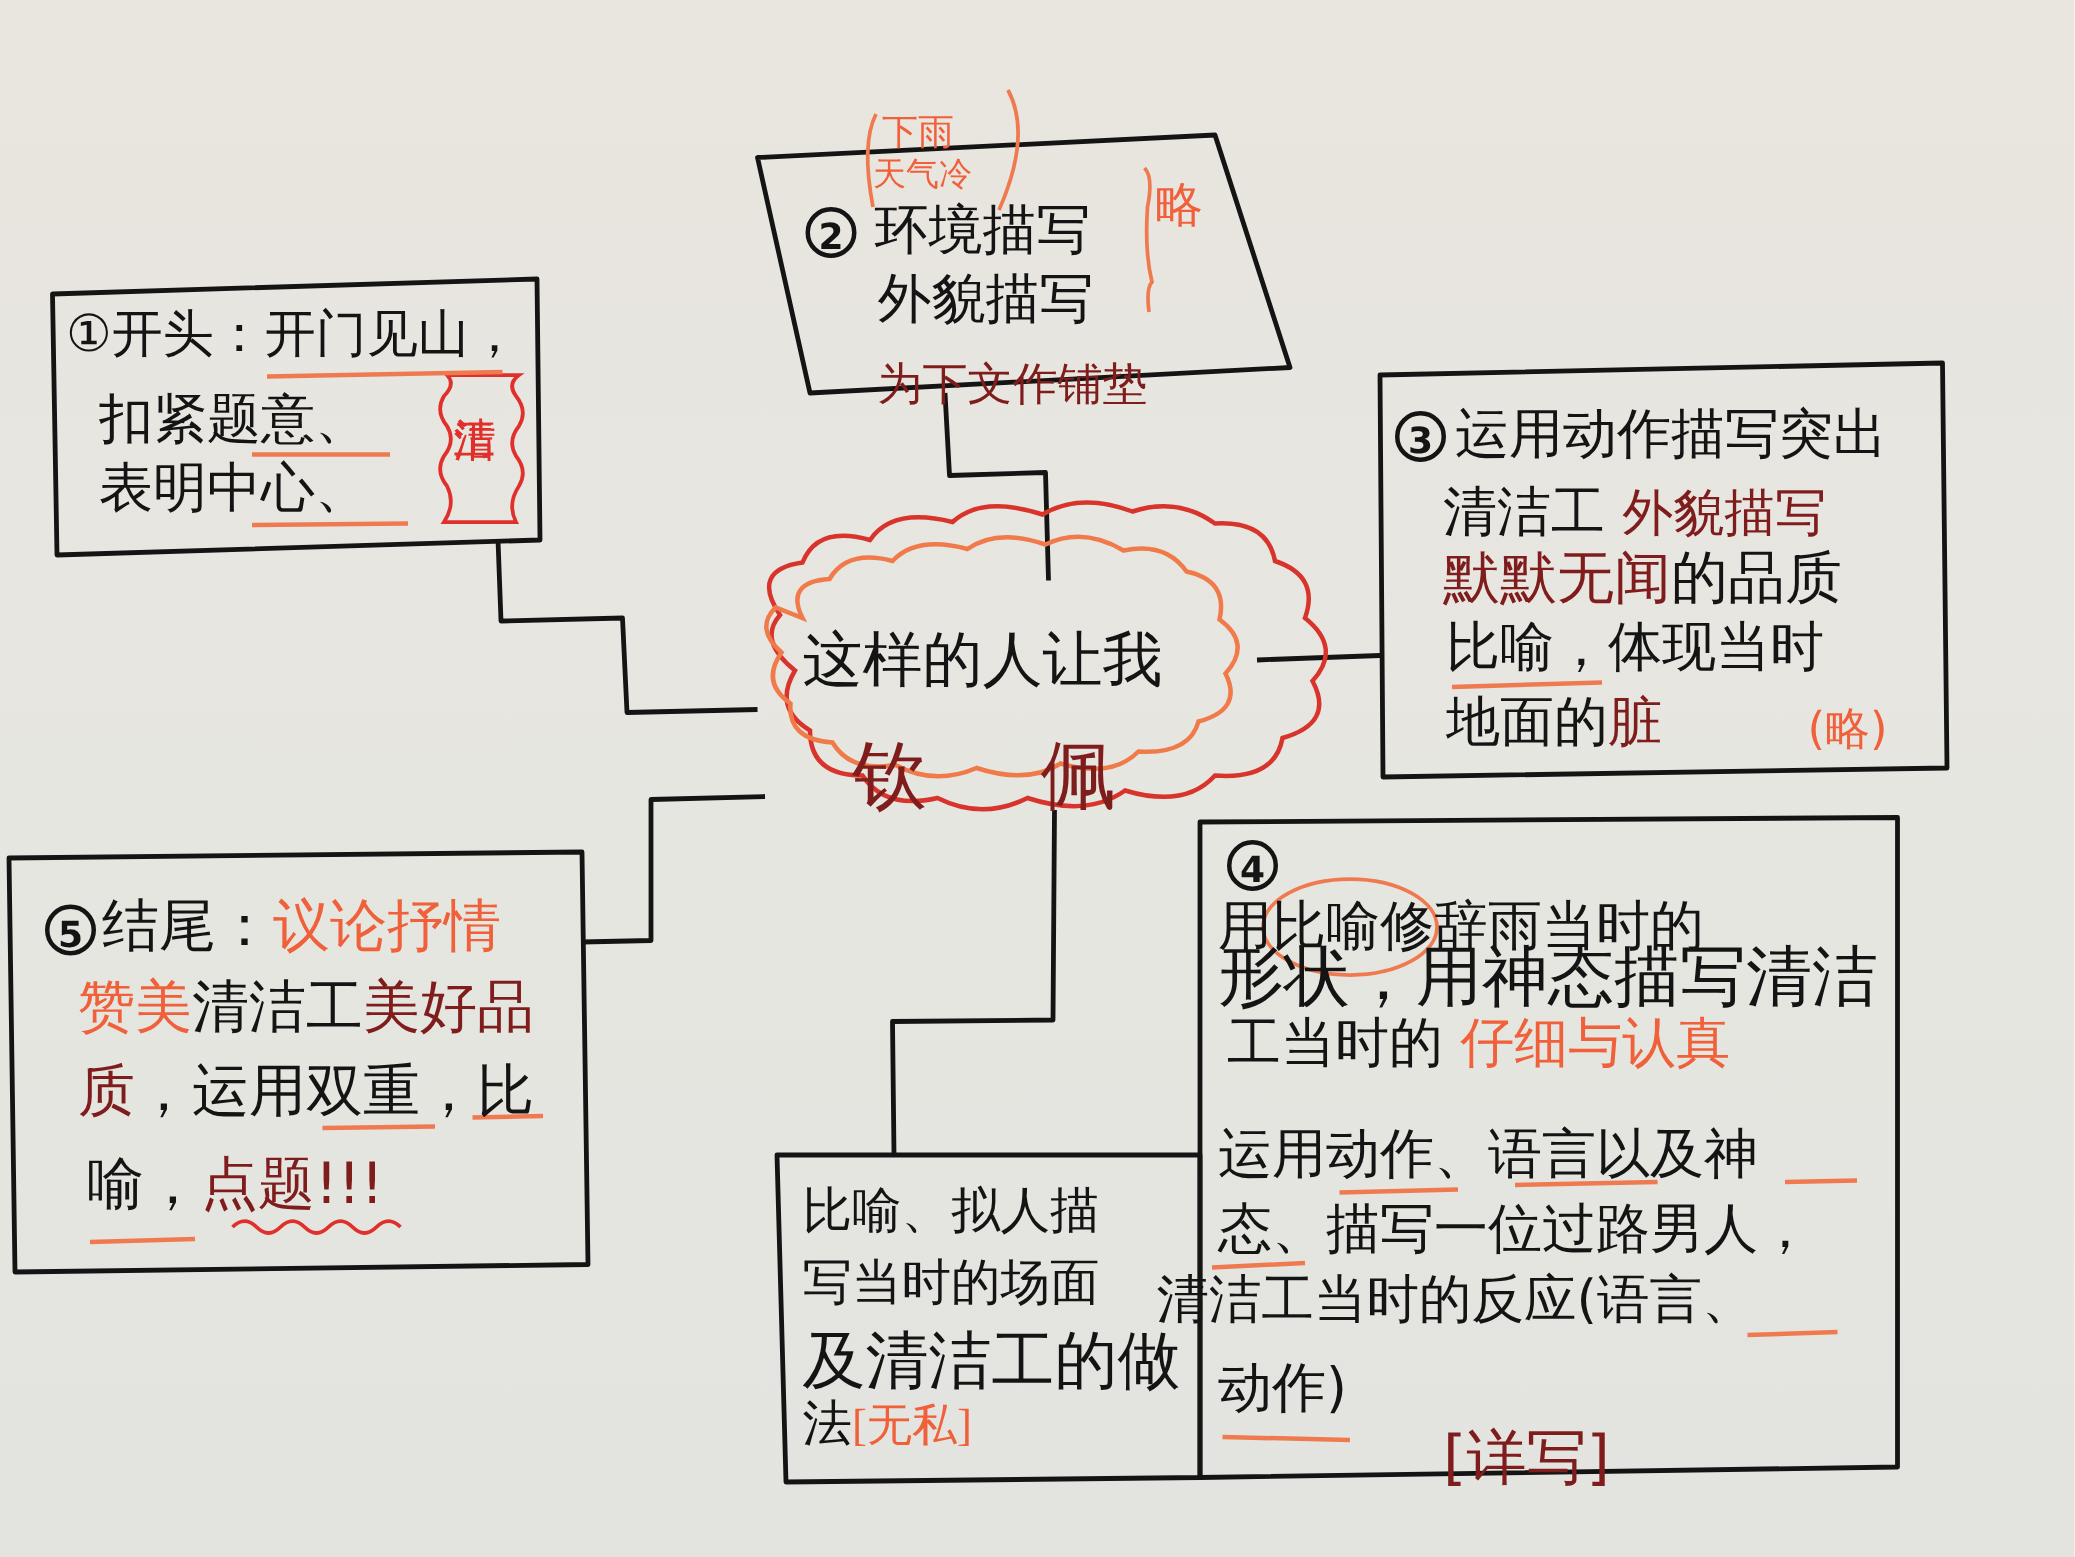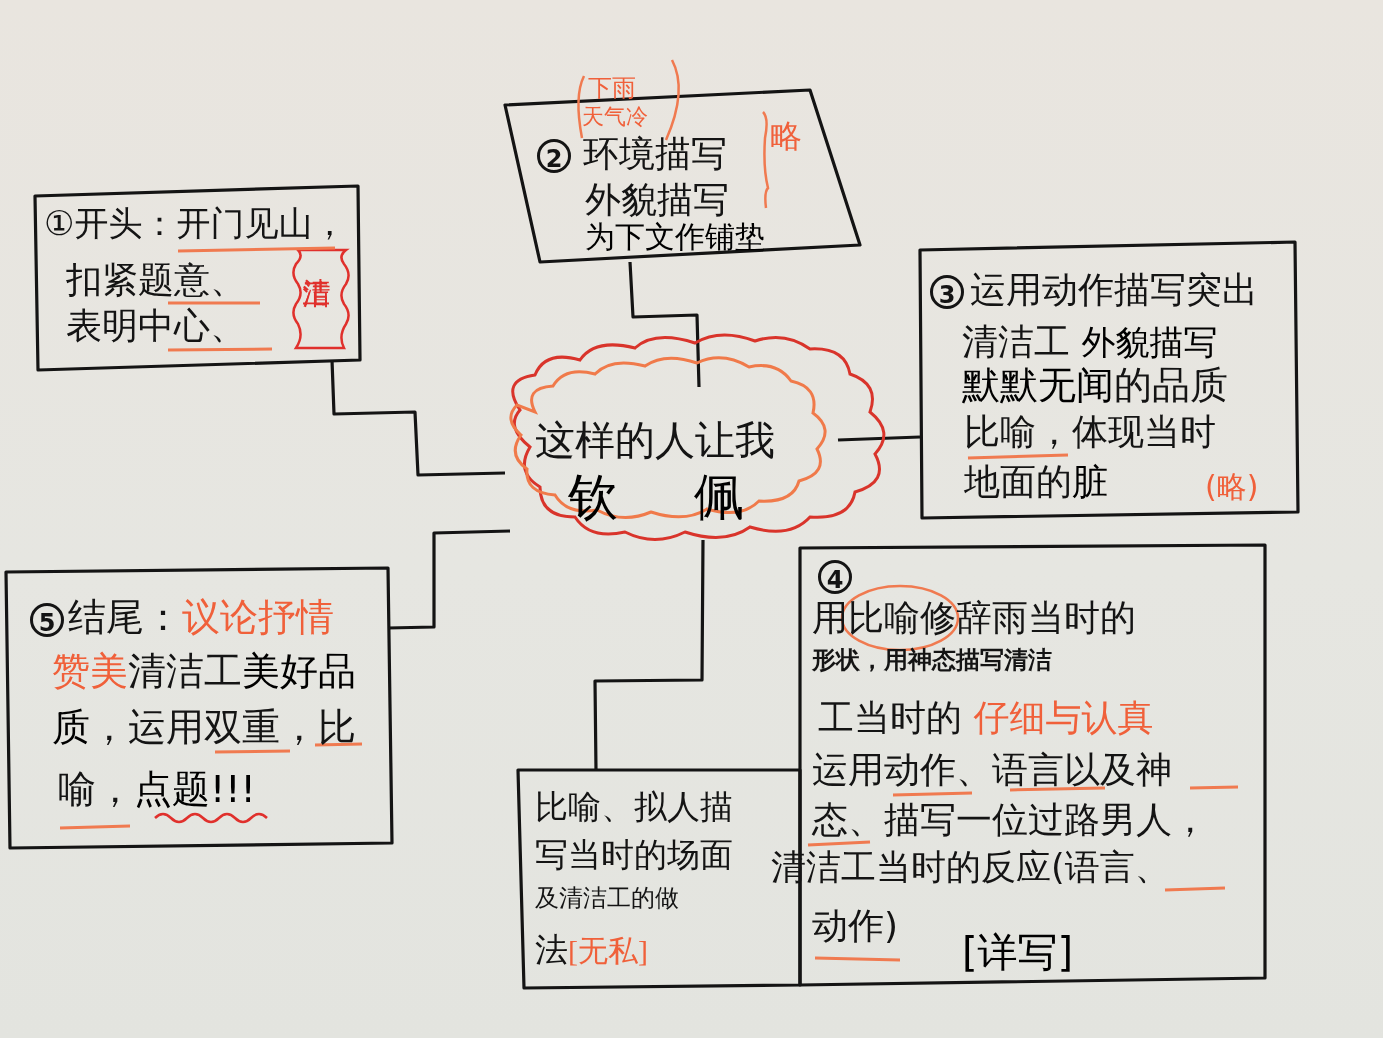--- a/index.html
+++ b/index.html
@@ -7,21 +7,21 @@
     width:1383px; height:1038px; overflow:hidden; position:relative;
     background: linear-gradient(180deg,#e9e5df 0%,#e6e6e1 55%,#e3e4df 100%);
     font-family: "DejaVu Sans", sans-serif;
   }
   #canvas { position:absolute; left:0; top:0; width:1383px; height:1038px; }
   .txt {
     position:absolute; white-space:nowrap; line-height:1;
     font-family:"DejaVu Sans", sans-serif; color:#151515;
   }
   .blk { color:#141414; }
-  .red { color:#000000; }
+  .red { color:#7f1d1d;margin-top:20px; }
   .org { color:#f0603a; }
   .circle-num {
     display:inline-block; width:34px; height:34px; border:3px solid #141414; border-radius:50%;
     text-align:center; line-height:34px; font-size:24px; font-weight:bold; box-sizing:border-box;
   }
   .vtext { position:absolute; writing-mode:vertical-rl; color:#e0302c; font-size:34px; letter-spacing:2px; line-height:1; }
 </style>
 </head>
 <body>
 
@@ -133,22 +133,22 @@
       <span class="blk">地面的</span><span class="red">脏</span>
     </div>
     <div class="txt org" style="left:1205px;top:472px;font-size:30px;">(略)</div>
   </div>
 
   <div>
     <div class="txt" style="left:818px;top:560px;"><span class="circle-num">4</span></div>
     <div class="txt blk" style="left:812px;top:600px;font-size:36px;">
       <span>用</span><span>比喻</span><span>修辞雨当时的</span>
     </div>
-    <div class="txt blk" style="left:812px;top:648px;font-size:24px;font-weight:bold;">形状，用神态描写清洁</div>
-    <div class="txt" style="left:818px;top:700px;font-size:36px;">
+    <div class="txt blk" style="left:812px;top:630px;font-size:44px;">形状，用神态描写清洁</div>
+    <div class="txt" style="left:818px;top:678px;font-size:36px;">
       <span class="blk">工当时的</span>
       <span class="org">仔细与认真</span>
     </div>
     <div class="txt blk" style="left:812px;top:752px;font-size:36px;">
       <span>运用</span><span>动作</span><span>、</span><span>语言</span><span>以及</span><span>神</span>
     </div>
     <div class="txt blk" style="left:812px;top:802px;font-size:36px;">
       <span>态</span><span>、描写一位过路男人，</span>
     </div>
     <div class="txt blk" style="left:771px;top:850px;font-size:35px;">
@@ -171,19 +171,19 @@
       <span class="red">质</span><span class="blk">，运用</span><span class="blk">双重</span><span class="blk">，</span><span class="blk">比</span>
     </div>
     <div class="txt" style="left:58px;top:770px;font-size:38px;">
       <span class="blk">喻</span><span class="blk">，</span><span class="red">点题</span><span class="red">!!!</span>
     </div>
   </div>
 
   <div>
     <div class="txt blk" style="left:535px;top:790px;font-size:33px;">比喻、拟人描</div>
     <div class="txt blk" style="left:535px;top:838px;font-size:33px;">写当时的场面</div>
-    <div class="txt blk" style="left:535px;top:886px;font-size:24px;">及清洁工的做</div>
+    <div class="txt blk" style="left:535px;top:886px;font-size:42px;">及清洁工的做</div>
     <div class="txt" style="left:535px;top:934px;font-size:33px;font-family:Liberation Serif, serif;">
       <span class="blk">法</span><span class="org" style="font-size:30px;">[无私]</span>
     </div>
   </div>
 
 </div>
 
 </body></html>

